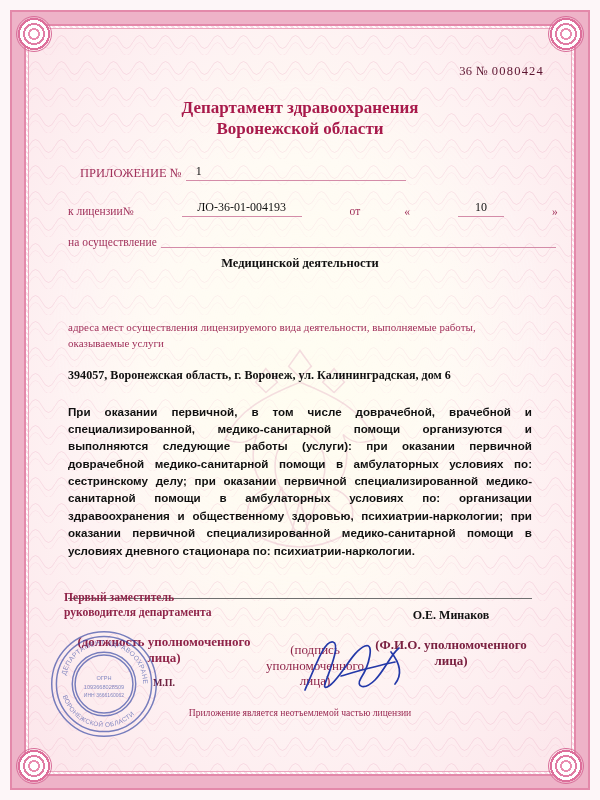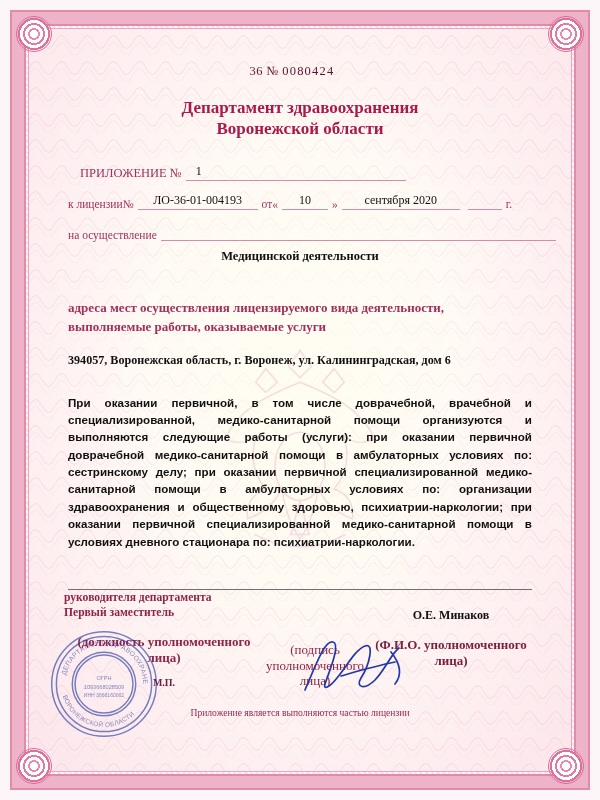--- a/index.html
+++ b/index.html
@@ -92,21 +92,21 @@
   }
 
   
   .content {
     position: absolute;
     left: 40px; top: 40px; right: 40px; bottom: 40px;
     z-index: 3;
   }
 
   .serial {
-    text-align: center;
+    text-align: right;
     color: #5c1430;
     font-size: 12.5px;
     letter-spacing: .4px;
     margin-top: 24px;
     padding-right: 16px;
     font-family: "Liberation Serif", serif;
   }
   .serial .num { letter-spacing: 1.2px; }
 
   .dept {
@@ -139,21 +139,21 @@
     left: 0; right: 0;
     bottom: 1px;
     text-align: center;
     color: #111;
     font-size: 12px;
     font-family: "Liberation Serif", serif;
   }
   .fill .val.left { text-align: left; padding-left: 10px; }
 
   .appl-row { margin-top: 26px; padding-left: 40px; padding-right: 150px; }
-  .lic-row { margin-top: 14px; padding-left: 28px; padding-right: 22px; }
+  .lic-row { margin-top: 21px; padding-left: 28px; padding-right: 22px; gap: 44px; }
   .lic-row .w-num { flex: 0 0 120px; }
   .lic-row .w-day { flex: 0 0 46px; }
   .lic-row .w-month { flex: 0 0 118px; }
   .lic-row .w-year { flex: 0 0 34px; }
 
   .act-row { margin-top: 16px; padding-left: 28px; }
   .act-title {
     text-align: center;
     color: #111;
     font-weight: bold;
@@ -184,39 +184,38 @@
 
   .org-name {
     margin-top: 18px;
     padding-left: 42px;
     color: #111;
     font-weight: bold;
     font-size: 12.2px;
   }
 
   .addr-label {
-    margin-top: 34px;
+    margin-top: 48px;
     padding-left: 28px;
     padding-right: 40px;
     color: #a1315b;
-    font-size: 13px;
+    font-size: 11px;
     line-height: 1.5;
-    font-weight: bold;
   }
 
   .addr-value {
     margin-top: 16px;
     padding-left: 28px;
     color: #111;
     font-weight: bold;
     font-size: 12.1px;
   }
 
   .body-text {
-    margin-top: 26px;
+    margin-top: 20px;
     padding-left: 28px;
     padding-right: 28px;
     color: #111;
     font-size: 11.6px;
     line-height: 1.5;
     text-align: justify;
     font-family: "Liberation Sans", sans-serif;
     font-weight: bold;
   }
 
@@ -392,35 +391,35 @@
 
     <div class="addr-value">394057, Воронежская область, г. Воронеж, ул. Калининградская, дом 6</div>
 
     <div class="body-text">При оказании первичной, в том числе доврачебной, врачебной и специализированной, медико-санитарной помощи организуются и выполняются следующие работы (услуги): при оказании первичной доврачебной медико-санитарной помощи в амбулаторных условиях по: сестринскому делу; при оказании первичной специализированной медико-санитарной помощи в амбулаторных условиях по: организации здравоохранения и общественному здоровью, психиатрии-наркологии; при оказании первичной специализированной медико-санитарной помощи в условиях дневного стационара по: психиатрии-наркологии.</div>
 
     <div class="rule"></div>
 
     <div class="sig-block">
       <div class="sig-row">
         <div class="sig-left">
+          <div>Первый заместитель</div>
           <div>руководителя департамента</div>
-          <div>Первый заместитель</div>
           <div class="sig-caption">(должность уполномоченного лица)</div>
           <div class="mp">М.П.</div>
         </div>
         <div class="sig-mid">
           <div style="height:38px"></div>
           <div class="sig-caption">(подпись уполномоченного лица)</div>
         </div>
         <div class="sig-right">
           <div>О.Е. Минаков</div>
           <div class="sig-caption">(Ф.И.О. уполномоченного лица)</div>
         </div>
       </div>
-      <div class="footer-note">Приложение является выполняются частью лицензии</div>
+      <div class="footer-note">Приложение является неотъемлемой частью лицензии</div>
     </div>
 
   </div>
 
   <svg class="stamp" viewBox="0 0 120 120">
     <g fill="none" stroke="#2b3fa0" stroke-width="1.6" opacity="0.75">
       <circle cx="60" cy="60" r="56"></circle>
       <circle cx="60" cy="60" r="51"></circle>
       <circle cx="60" cy="60" r="34"></circle>
       <circle cx="60" cy="60" r="31"></circle>

